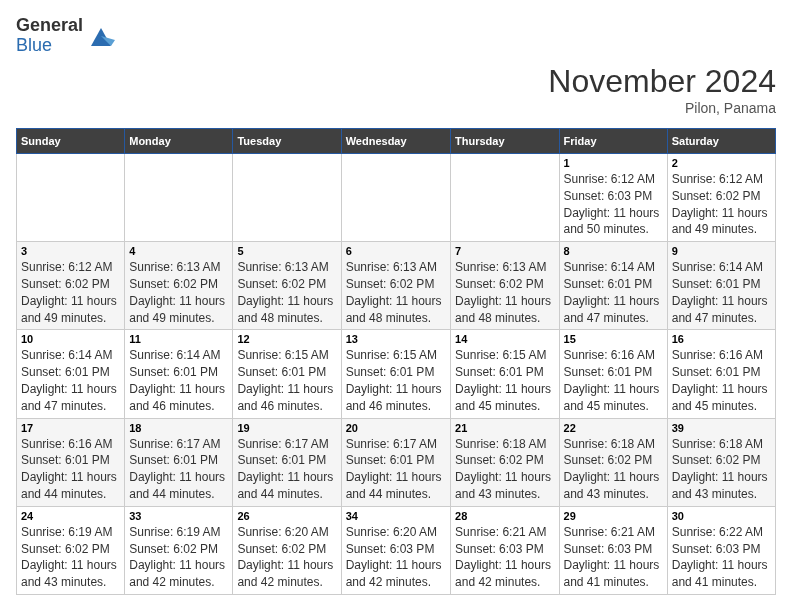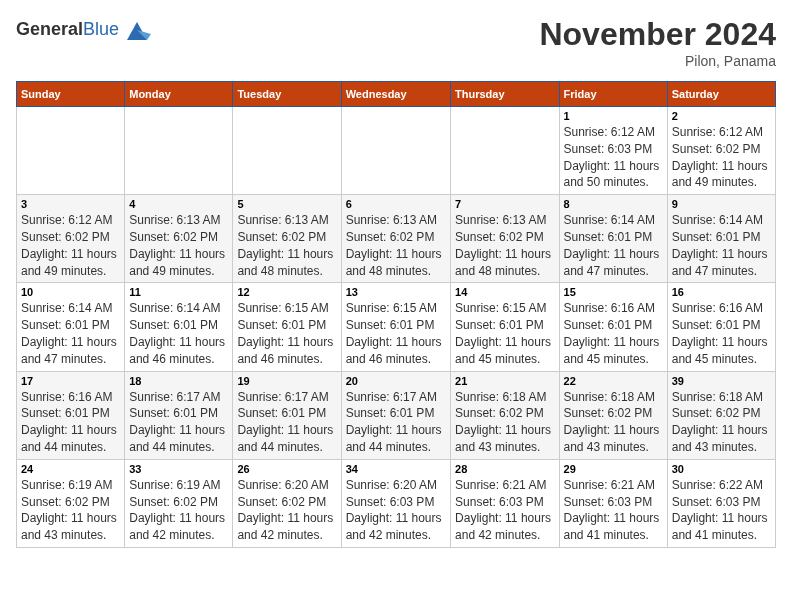--- a/index.html
+++ b/index.html
@@ -15,20 +15,21 @@
       justify-content: space-between;
       align-items: flex-start;
       margin-bottom: 12px;
     }
     .logo {
       display: flex;
       align-items: center;
     }
     .logo-text {
       display: flex;
+      flex-direction: column;
       line-height: 1.1;
       justify-content: flex-end;
     }
     .logo-general {
       font-size: 18px;
       font-weight: bold;
       color: #333;
     }
     .logo-blue {
       font-size: 18px;
@@ -38,34 +39,35 @@
     .logo-icon {
       width: 28px;
       height: 28px;
       margin-left: 4px;
     }
     .title-area {
       text-align: right;
     }
     .month-title {
       font-size: 32px;
-      font-weight: bold;
+      font-weight: normal;
       color: #333;
+      margin-top: 47px;
     }
     .subtitle {
       font-size: 14px;
       color: #555;
     }
     .calendar {
       width: 100%;
       border-collapse: collapse;
       font-size: 10px;
     }
     .calendar thead th {
-      background: #c2410c;
+      background: #404040;
       color: #fff;
       padding: 6px 4px;
       text-align: left;
       font-size: 11px;
       border: 1px solid #2558a0;
     }
     .calendar tbody td {
       border: 1px solid #ccc;
       vertical-align: top;
       padding: 3px 4px;

